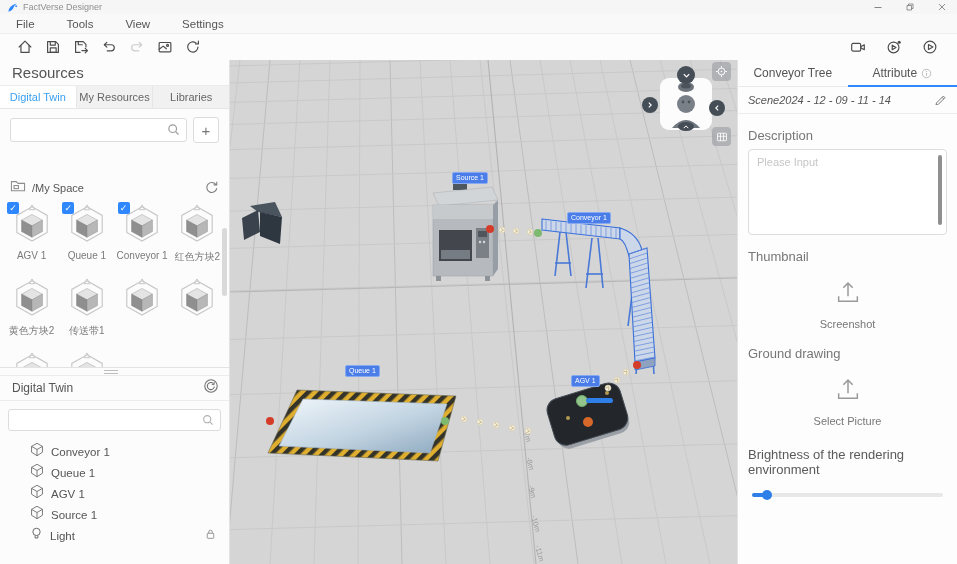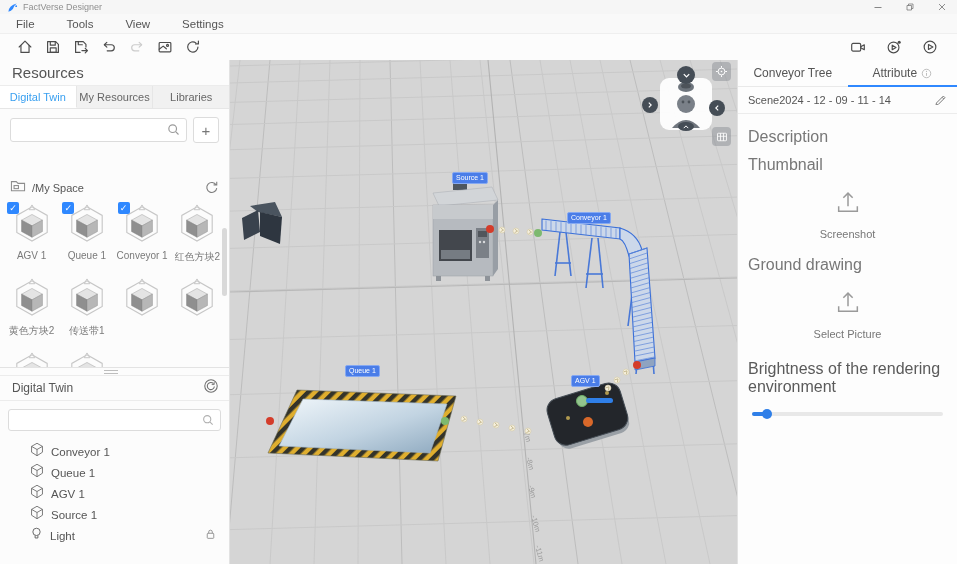--- a/index.html
+++ b/index.html
@@ -51,23 +51,23 @@
   .scene-badge{position:absolute;font-size:7px;color:#fff;background:#4a7de8;border:1px solid #86a9f2;padding:1px 3px;border-radius:2px;line-height:1.1;white-space:nowrap;z-index:3;}
   .gizmo-box{position:absolute;left:430px;top:18px;width:52px;height:52px;background:rgba(255,255,255,.93);border-radius:9px;z-index:4;}
   .gz-btn{position:absolute;background:#454d56;border-radius:50%;display:flex;align-items:center;justify-content:center;z-index:5;}
   .vp-btn{position:absolute;width:19px;height:19px;background:rgba(130,136,142,.45);border-radius:4px;display:flex;align-items:center;justify-content:center;z-index:5;}
   
   #inspector{position:absolute;left:737px;top:60px;width:220px;height:504px;background:#fdfdfd;border-left:1px solid #e2e2e2;box-sizing:border-box;}
   #insp-tabs{display:flex;height:26px;border-bottom:1px solid #e9e9e9;}
   .insp-tab{flex:1;display:flex;align-items:center;justify-content:center;font-size:12px;color:#555;position:relative;gap:4px;}
   .insp-tab.active::after{content:"";position:absolute;left:0;right:0;bottom:-1px;height:2px;background:#2f88ff;}
   #scene-row{height:26px;display:flex;align-items:center;border-bottom:1px solid #ececec;padding:0 10px;}
-  #scene-name{flex:1;font-size:11px;color:#555;}
+  #scene-name{flex:1;font-size:11px;color:#555;font-style:italic;}
   #insp-body{padding:4px 10px;}
-  .insp-label{font-size:16px;color:#777;margin:10px 0 6px 0;}
+  .insp-label{font-size:13px;color:#777;margin:10px 0 6px 0;}
   #desc-wrap{position:relative;}
   #desc-area{width:100%;height:86px;box-sizing:border-box;border:1px solid #ddd;border-radius:4px;resize:none;font-size:11px;padding:6px 8px;color:#555;outline:none;background:#fff;font-family:"Liberation Sans",sans-serif;}
   #desc-area::placeholder{color:#c6c6c6;}
   #desc-scroll{position:absolute;right:5px;top:6px;width:4px;height:70px;background:#8f8f8f;border-radius:2px;}
   .upload-block{display:flex;flex-direction:column;align-items:center;padding:10px 0 6px 0;justify-content:flex-end;}
   .upload-label{font-size:11px;color:#777;margin-top:9px;}
   #brightness-row{position:relative;margin-top:8px;height:18px;}
   #brightness-track{position:absolute;left:4px;right:4px;top:8px;height:4px;background:#e8e8e8;border-radius:2px;}
   #brightness-fill{position:absolute;left:0;top:0;height:4px;background:#2f7fe8;border-radius:2px;}
   #brightness-handle{position:absolute;top:-3px;width:10px;height:10px;background:#2f7fe8;border-radius:50%;transform:translateX(-50%);}
@@ -639,20 +639,24 @@
     </div>
     <div id="scene-row">
       <span id="scene-name">Scene2024 - 12 - 09 - 11 - 14</span>
       <span><svg width="13" height="13" viewBox="0 0 16 16" fill="none" stroke="#777" stroke-width="1.2">
             <path d="M3,13.5 L11.5,5 L13.5,7 L5,15.5 L2.5,16 Z"></path>
             <path d="M10,6.5 L12,8.5"></path>
           </svg></span>
     </div>
     <div id="insp-body">
       <div class="insp-label">Description</div>
+      <div id="desc-wrap">
+        <textarea id="desc-area" placeholder="Please Input" style=""></textarea>
+        <div id="desc-scroll"></div>
+      </div>
       <div class="insp-label">Thumbnail</div>
       <div class="upload-block">
         <span><svg width="28" height="25" viewBox="0 0 30 26" fill="none" stroke="#9a9a9a" stroke-width="1.6">
               <path d="M15,17 V3.5"></path>
               <path d="M10,8 L15,3 L20,8"></path>
               <path d="M5,17 V22.5 H25 V17"></path>
             </svg></span>
         <span class="upload-label">Screenshot</span>
       </div>
       <div class="insp-label">Ground drawing</div>

